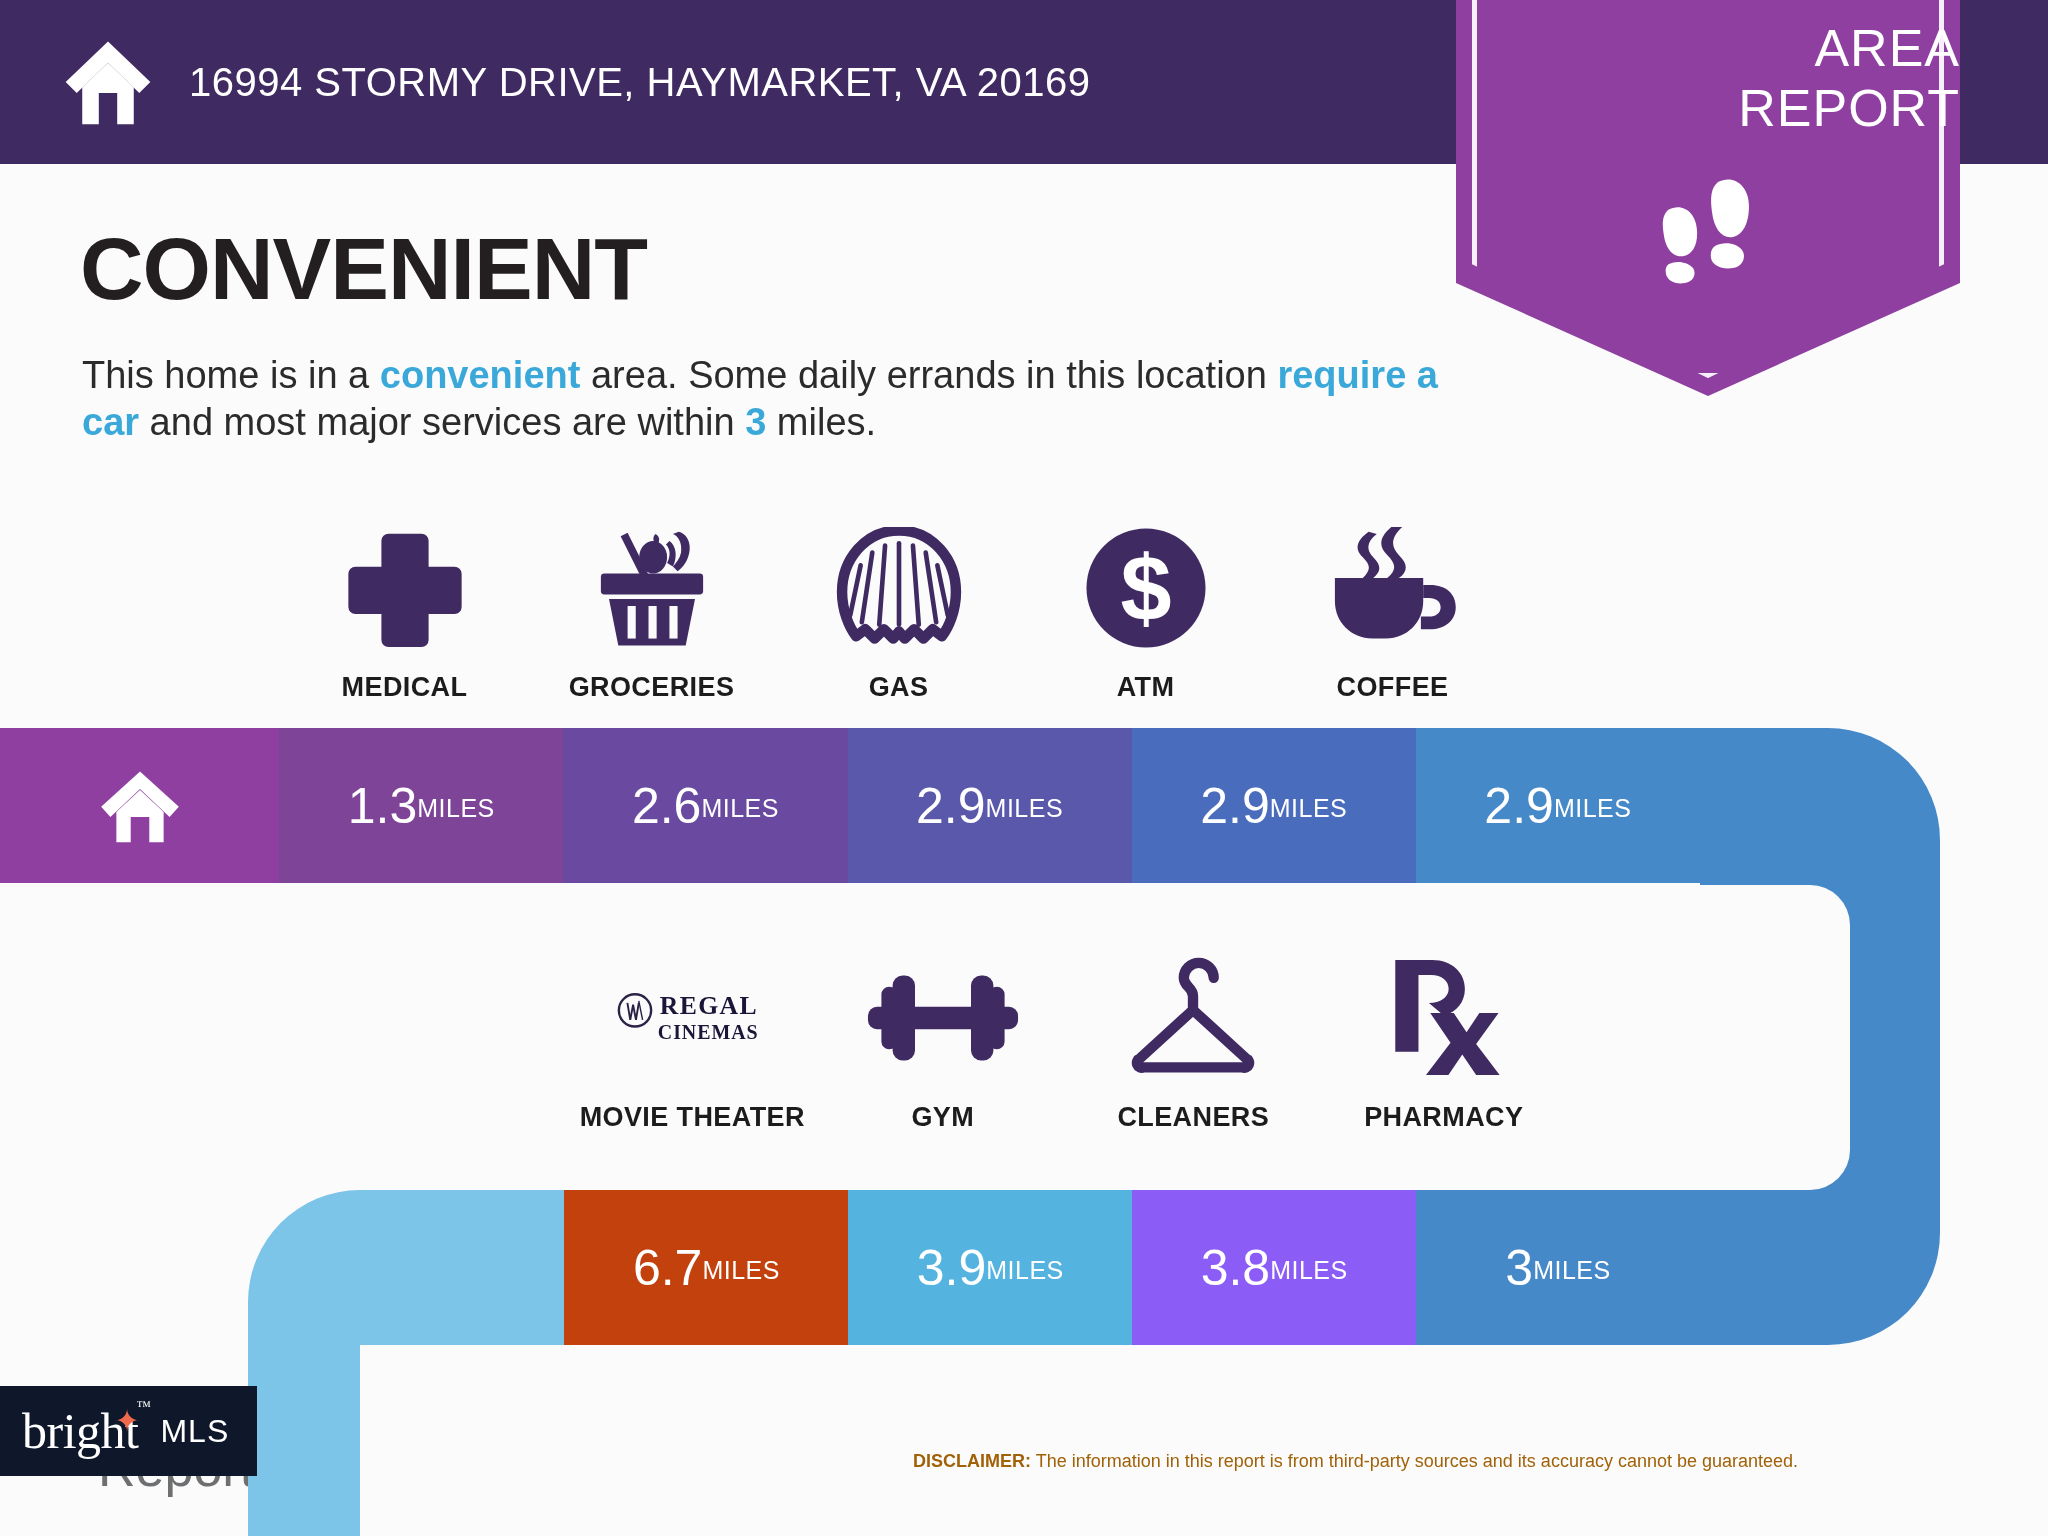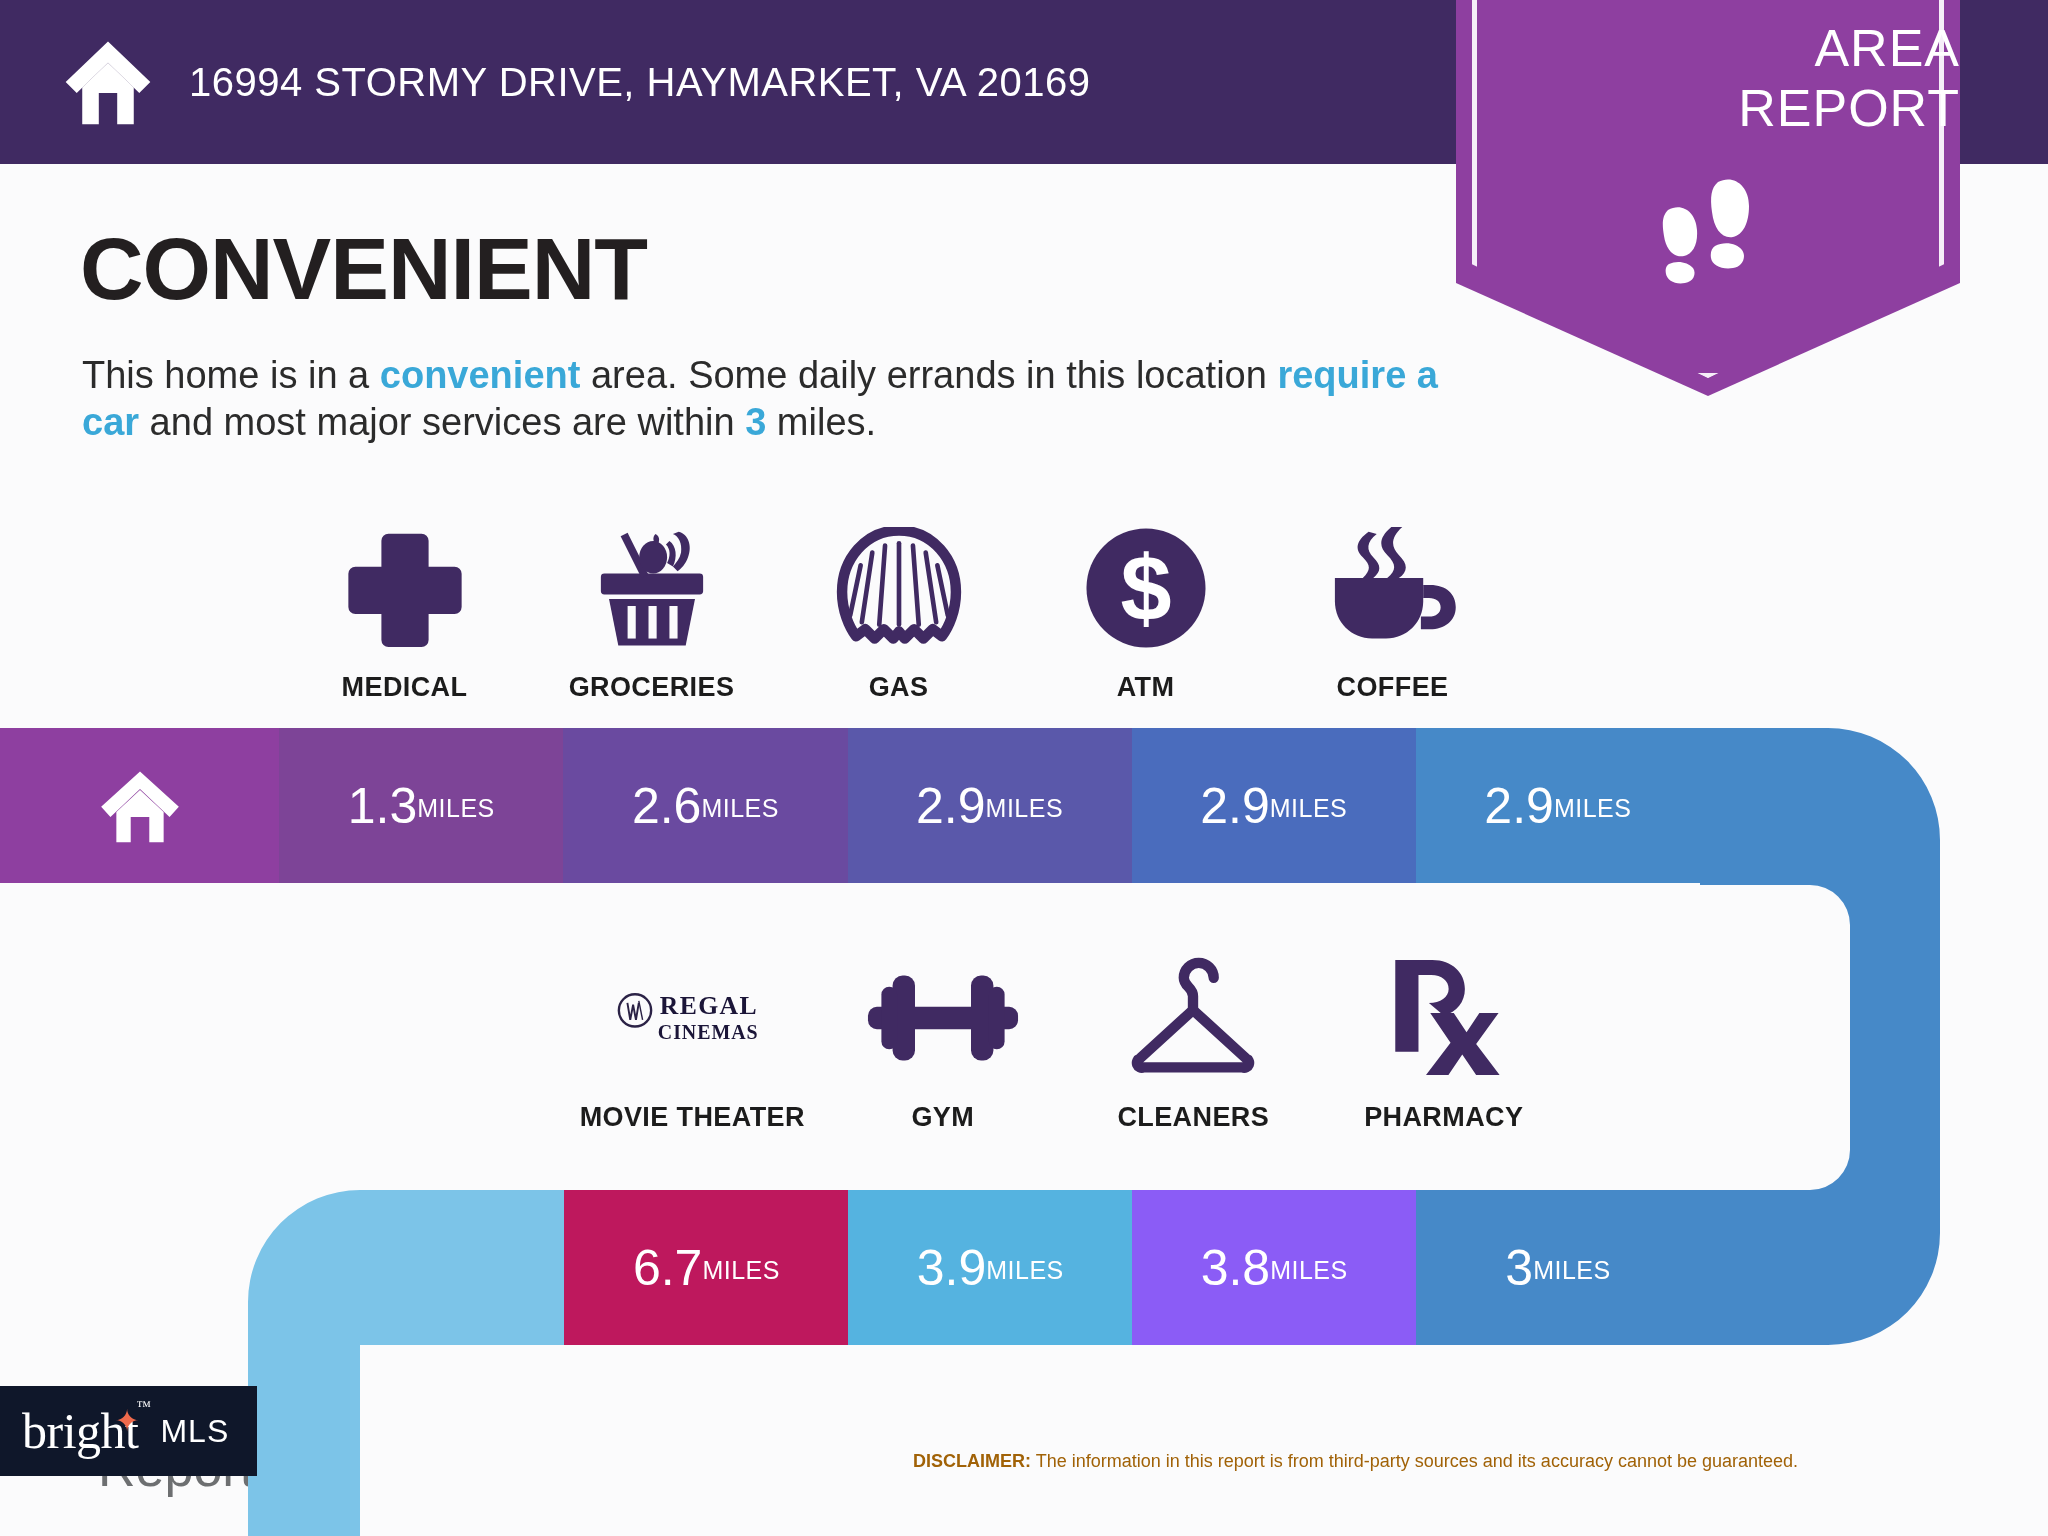--- a/index.html
+++ b/index.html
@@ -415,21 +415,21 @@
           <path d="M44 50 h22 l12 18 l12 -18 h18 l-21 29 l22 29 h-22 l-13 -19 l-13 19 h-21 l23 -30 Z" transform="translate(-6,0) scale(0.92) translate(4,4)"></path>
         </g>
       </svg>
     </div>
     <div class="icon-label">PHARMACY</div>
   </div>
 </div>
 
 <div class="bar-row bar-row-2">
   <div class="bar-cell lead-cell" style="background:#7cc4e8"></div>
-  <div class="bar-cell" style="background:#be185d">
+  <div class="bar-cell" style="background:#c2410c">
     <span class="bar-val">6.7</span>
     <span class="bar-unit">MILES</span>
   </div>
   <div class="bar-cell" style="background:#55b3e0">
     <span class="bar-val">3.9</span>
     <span class="bar-unit">MILES</span>
   </div>
   <div class="bar-cell" style="background:#8b5cf6">
     <span class="bar-val">3.8</span>
     <span class="bar-unit">MILES</span>

